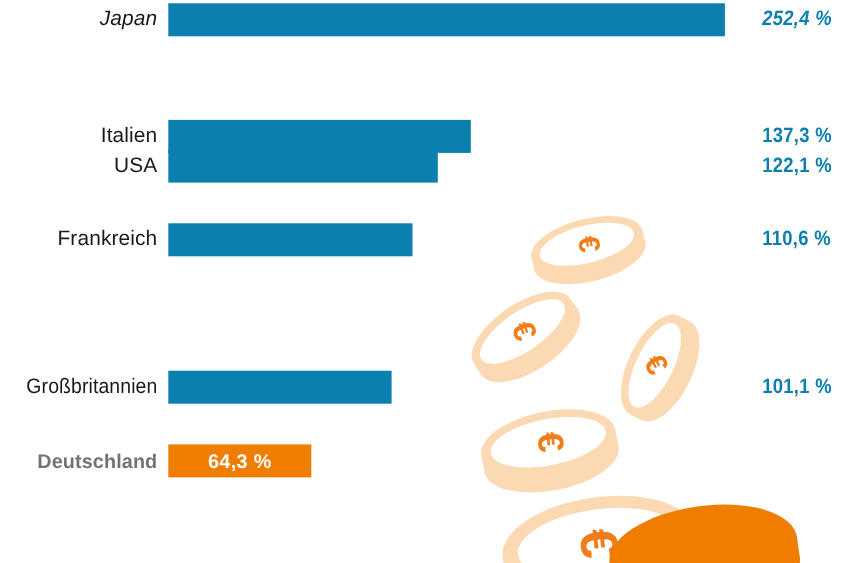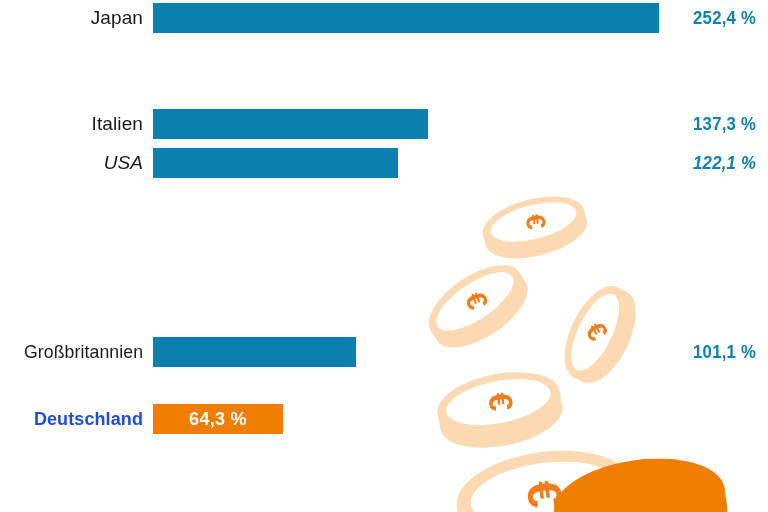--- a/index.html
+++ b/index.html
@@ -34,21 +34,21 @@
     top:0;
     height:34px;
     line-height:34px;
     white-space:nowrap;
     font-size:19px;
     color:#1a1a1a;
     text-align:right;
     letter-spacing:0.1px;
   }
   .row.is-highlight .row-label{
-    color:#1d4ed8;
+    color:#737373;
     font-weight:bold;
     font-size:18px;
   }
   .row.is-narrow .row-label{
     transform:scaleX(0.93);
     transform-origin:right center;
   }
 
   .bar{
     position:absolute;
@@ -139,38 +139,43 @@
       <text x="0" y="10" font-family="'Liberation Sans', sans-serif" font-size="48" font-weight="bold" fill="#f07d1a" text-anchor="middle" transform="rotate(92 0 -6)">€</text>
     </g>
 
     <g transform="translate(640,505) rotate(-8)">
       <ellipse cx="0" cy="14" rx="86" ry="40" fill="#ef7d00"></ellipse>
       <rect x="-86" y="-5" width="172" height="19" fill="#ef7d00"></rect>
       <ellipse cx="0" cy="-5" rx="86" ry="40" fill="#ef7d00"></ellipse>
     </g>
   </svg>
 
-  <div class="row" style="top:1px;">
+  <div class="row" style="top:1px;font-style:italic;">
     <div class="row-label">Japan</div>
     <div class="bar" style="width:506px;"></div>
     <div class="row-value">252,4 %</div>
   </div>
 
   <div class="row" style="top:67px;margin-top:40px;">
     <div class="row-label">Italien</div>
     <div class="bar" style="width:275px;"></div>
     <div class="row-value">137,3 %</div>
   </div>
 
-  <div class="row" style="top:146px;font-style:italic;">
+  <div class="row" style="top:134px;">
     <div class="row-label">USA</div>
     <div class="bar" style="width:245px;"></div>
     <div class="row-value">122,1 %</div>
   </div>
 
+  <div class="row" style="top:201px;">
+    <div class="row-label">Frankreich</div>
+    <div class="bar" style="width:222px;"></div>
+    <div class="row-value">110,6 %</div>
+  </div>
 
 
   <div class="row is-narrow" style="top:335px;">
     <div class="row-label">Großbritannien</div>
     <div class="bar" style="width:203px;"></div>
     <div class="row-value">101,1 %</div>
   </div>
 
   <div class="row is-highlight" style="top:402px;">
     <div class="row-label">Deutschland</div>

